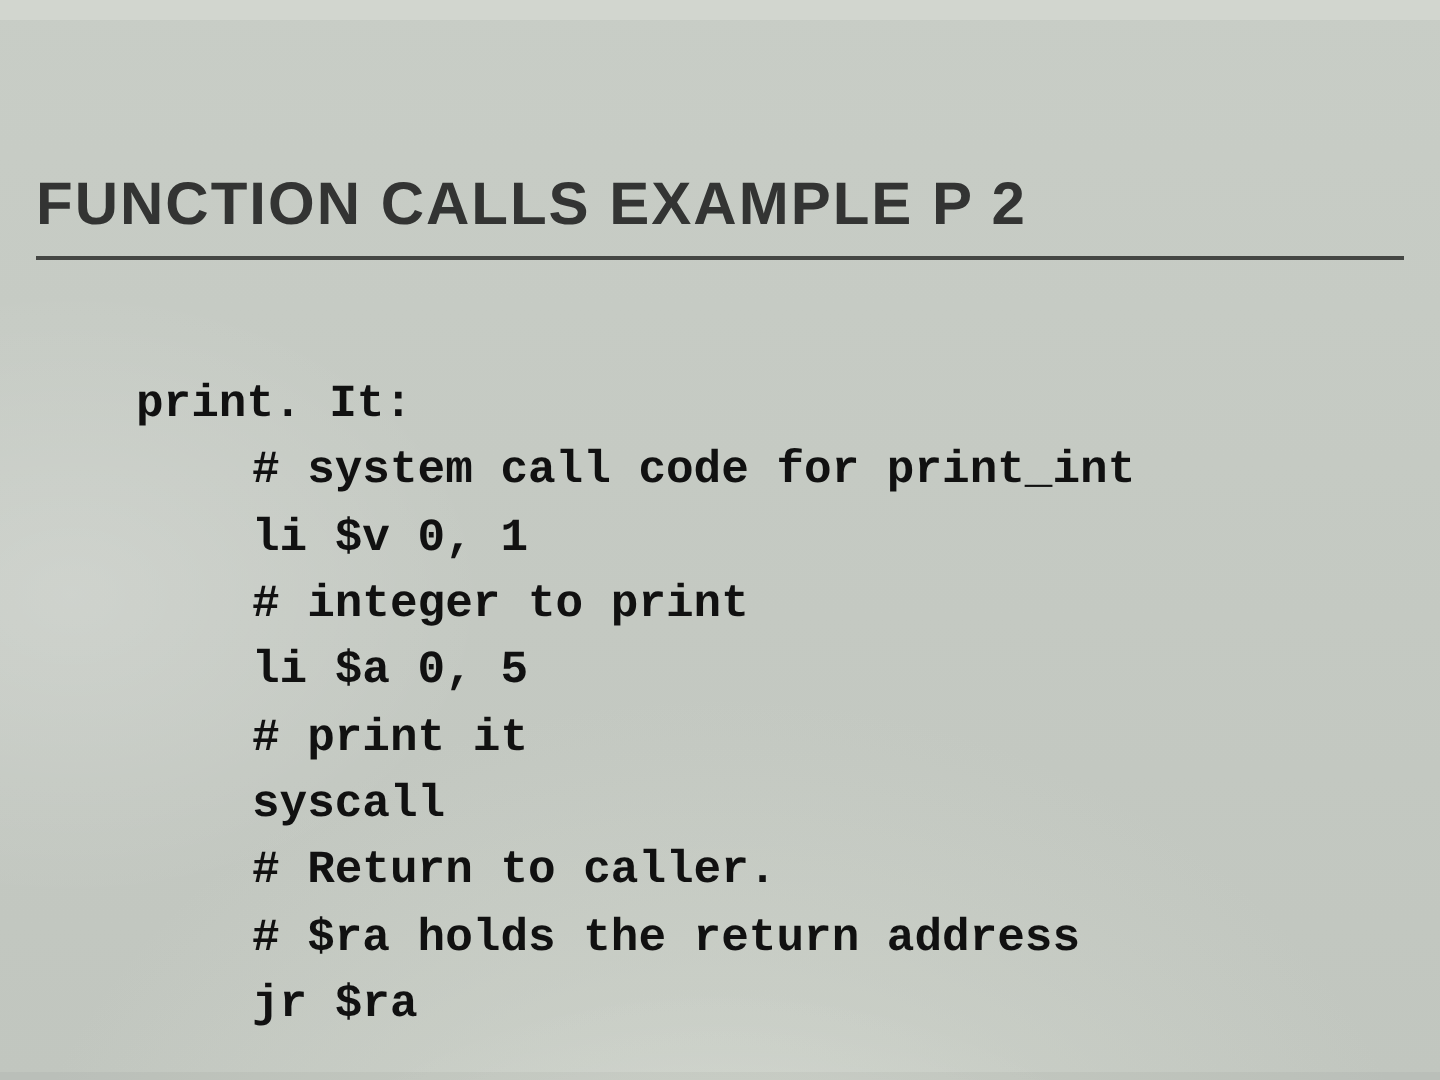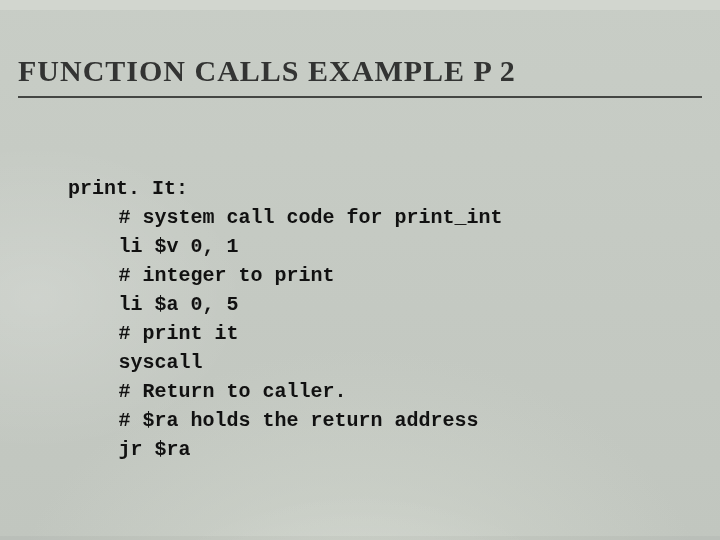--- a/index.html
+++ b/index.html
@@ -30,38 +30,39 @@
     height: 4px;
     background: rgba(0,0,0,0.03);
   }
   .slide {
     position: relative;
     width: 100%;
     height: 100%;
     padding: 54px 18px 0 18px;
   }
   .title {
-    font-family: Liberation Serif, serif;
+    font-family: Liberation Sans, sans-serif;
     font-weight: 700;
     font-size: 30px;
     letter-spacing: 1px;
     color: #333433;
+    margin-top: 32px;
   }
   .rule {
     margin-top: 8px;
     height: 0;
     border-top: 2px solid #444643;
     width: 100%;
   }
   .code {
-    margin-top: 76px;
+    margin-top: 56px;
     padding-left: 50px;
     font-family: "Courier New", Courier, monospace;
     font-weight: 700;
-    font-size: 20px;
+    font-size: 23px;
     line-height: 1.45;
     color: #111;
     white-space: pre;
   }
   .indent { margin-left: 2.2ch; display: inline; }
 </style>
 </head>
 <body>
 
 <div class="bg"></div>

